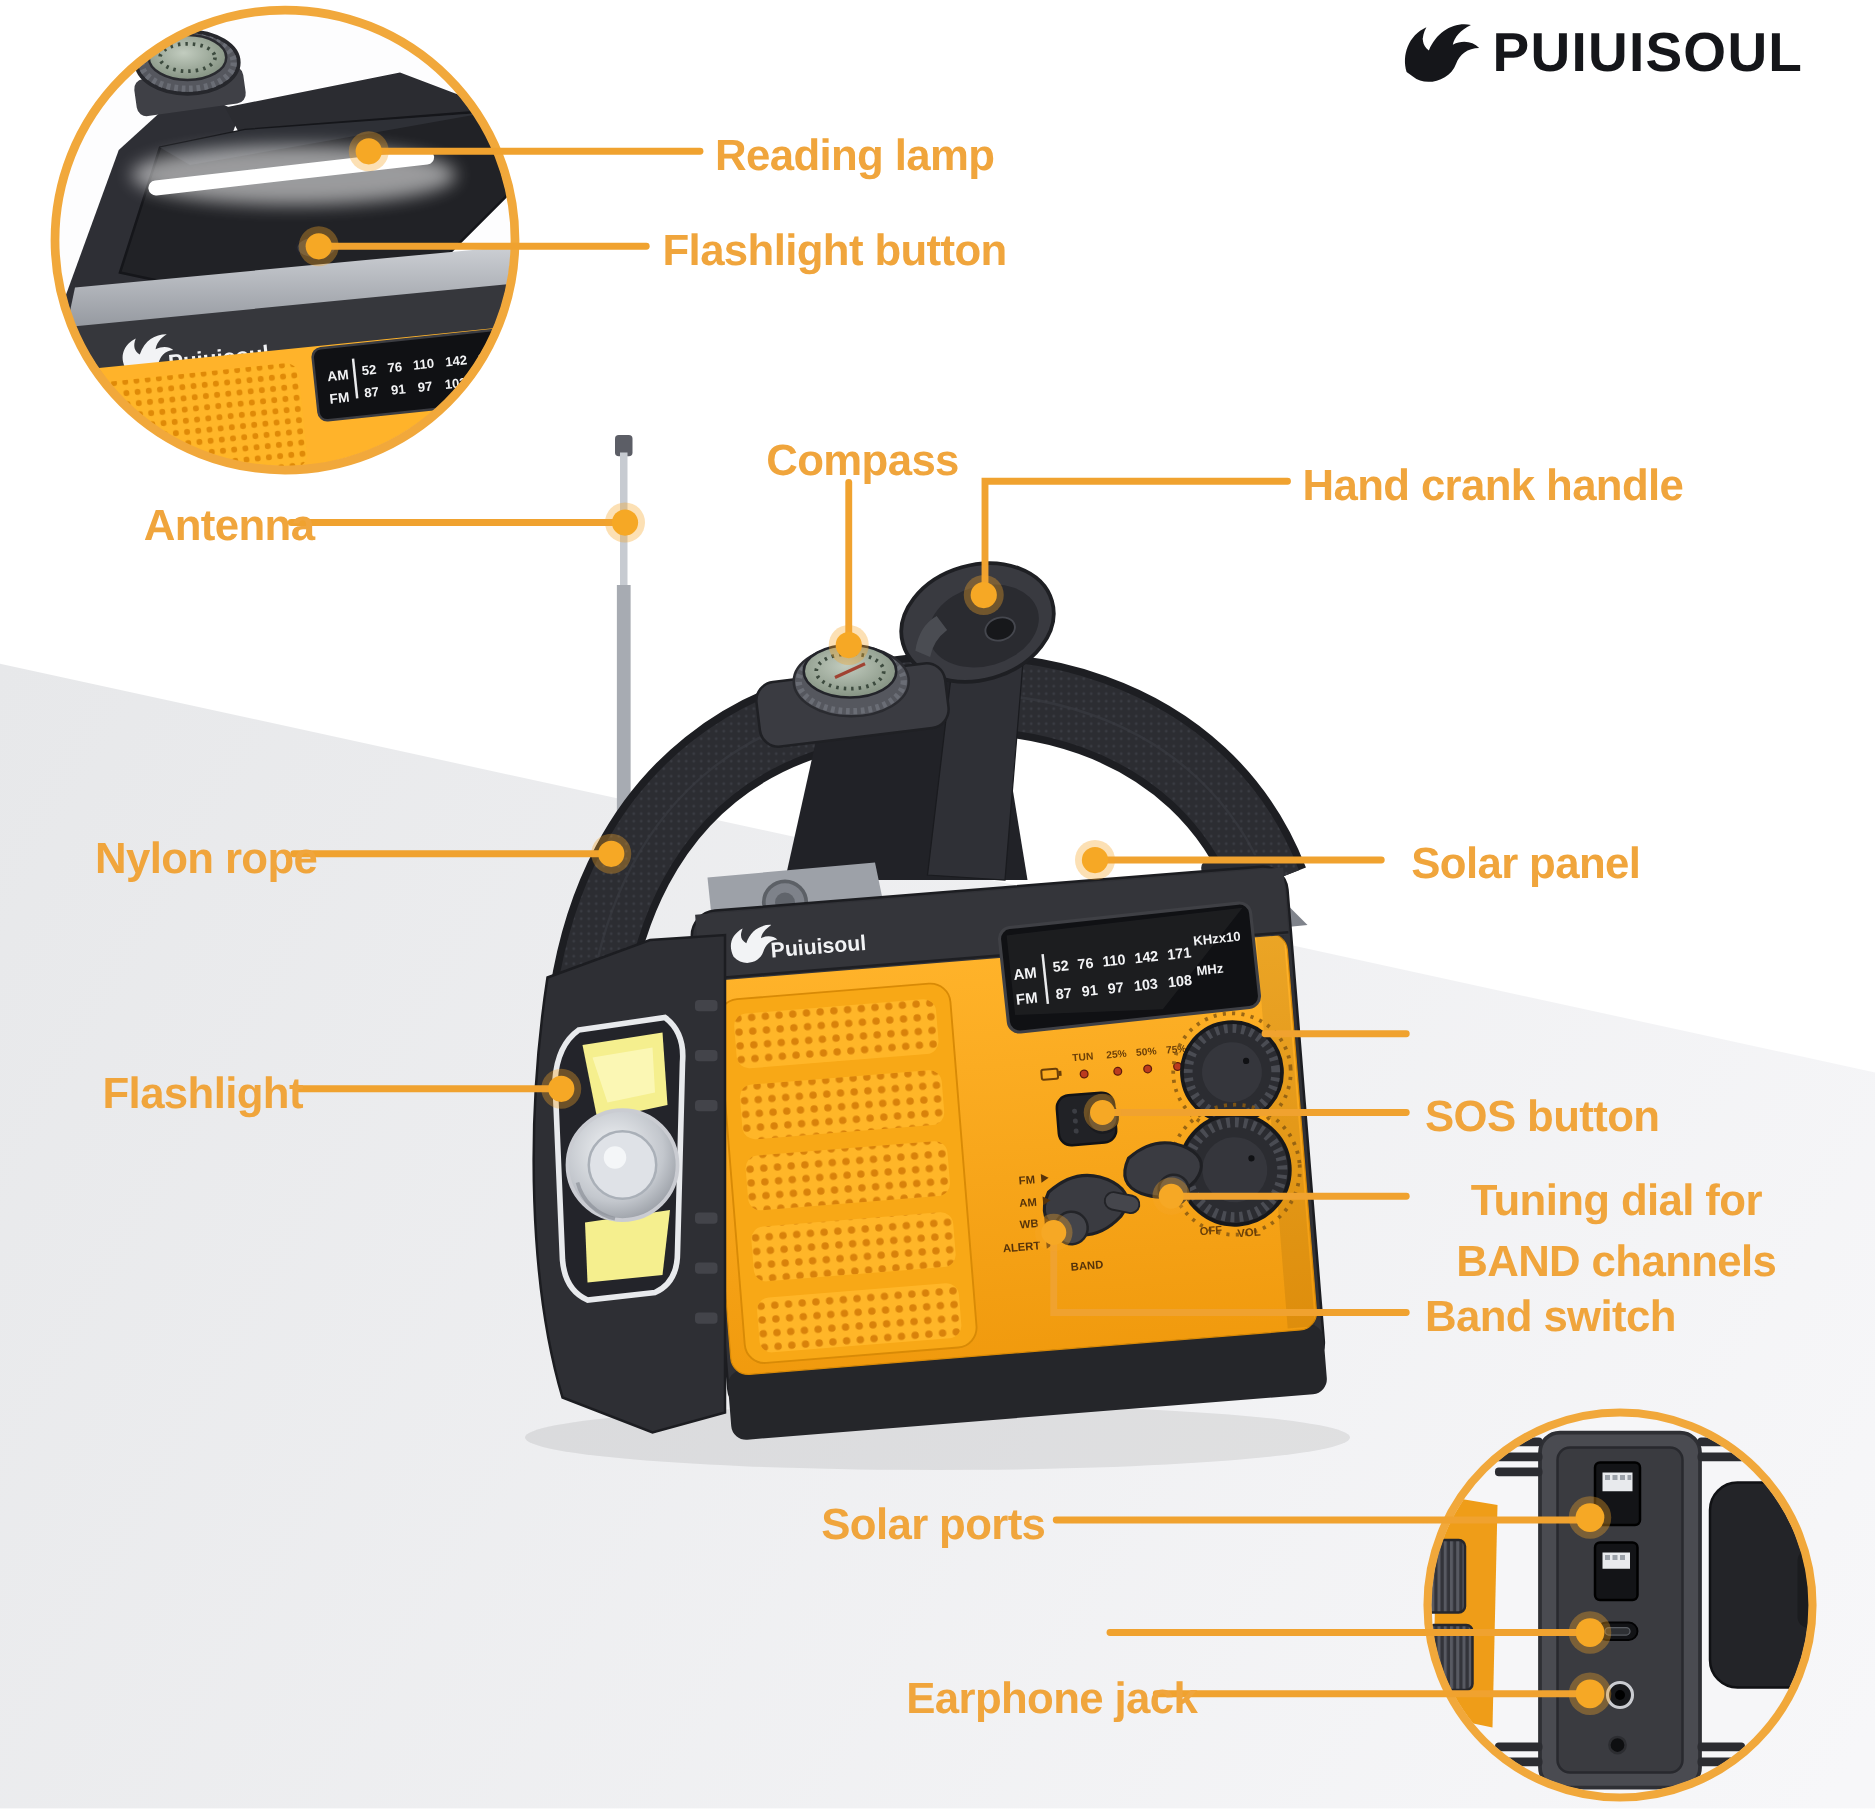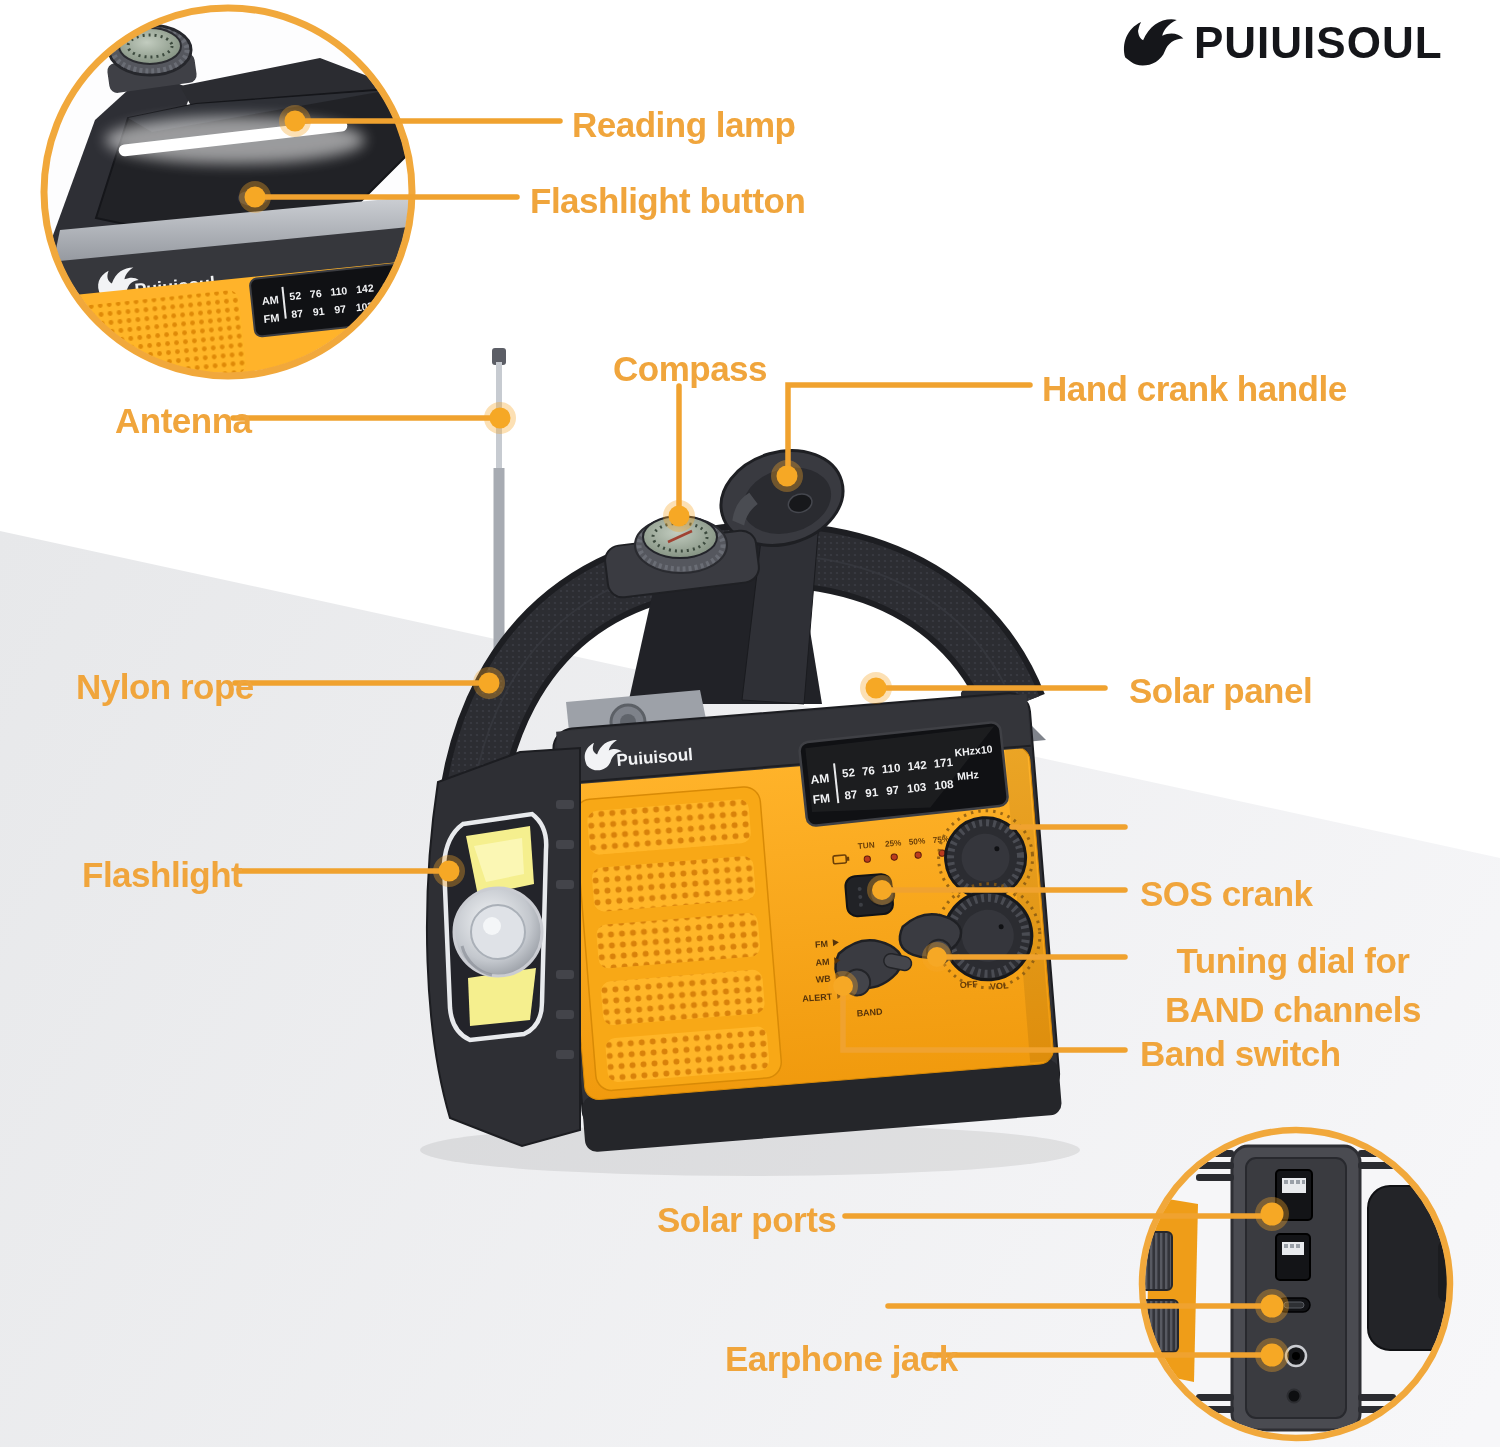--- a/index.html
+++ b/index.html
@@ -429,19 +429,19 @@
 </div>
 
 <div class="lbl" style="left:572px; top:104px;">Reading lamp</div>
 <div class="lbl" style="left:530px; top:180px;">Flashlight button</div>
 <div class="lbl" style="left:115px; top:400px;">Antenna</div>
 <div class="lbl" style="left:613px; top:348px;">Compass</div>
 <div class="lbl" style="left:1042px; top:368px;">Hand crank handle</div>
 <div class="lbl" style="left:76px;  top:666px;">Nylon rope</div>
 <div class="lbl" style="left:1085px; top:670px;margin-left:44px;">Solar panel</div>
 <div class="lbl" style="left:82px;  top:854px;">Flashlight</div>
-<div class="lbl" style="left:1140px; top:873px;">SOS crank</div>
+<div class="lbl" style="left:1140px; top:873px;">SOS button</div>
 <div class="lbl lbl-wrap" style="left:1128px; top:936px; width:330px;">Tuning dial for BAND channels</div>
 <div class="lbl" style="left:1140px; top:1033px;">Band switch</div>
 <div class="lbl" style="left:657px; top:1199px;">Solar ports</div>
 <div class="lbl" style="left:725px; top:1338px;">Earphone jack</div>
 
 </div>
 
 </body></html>

